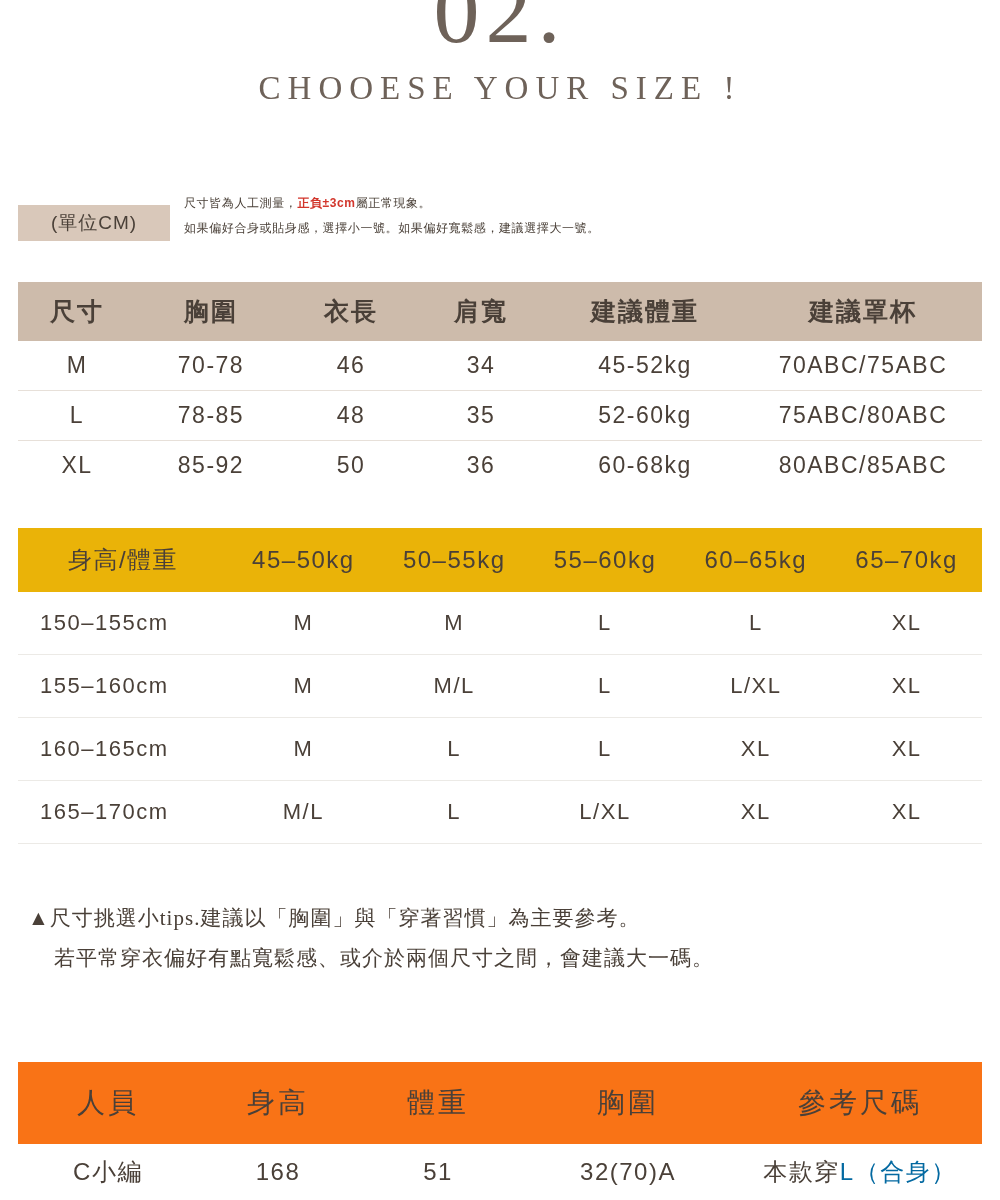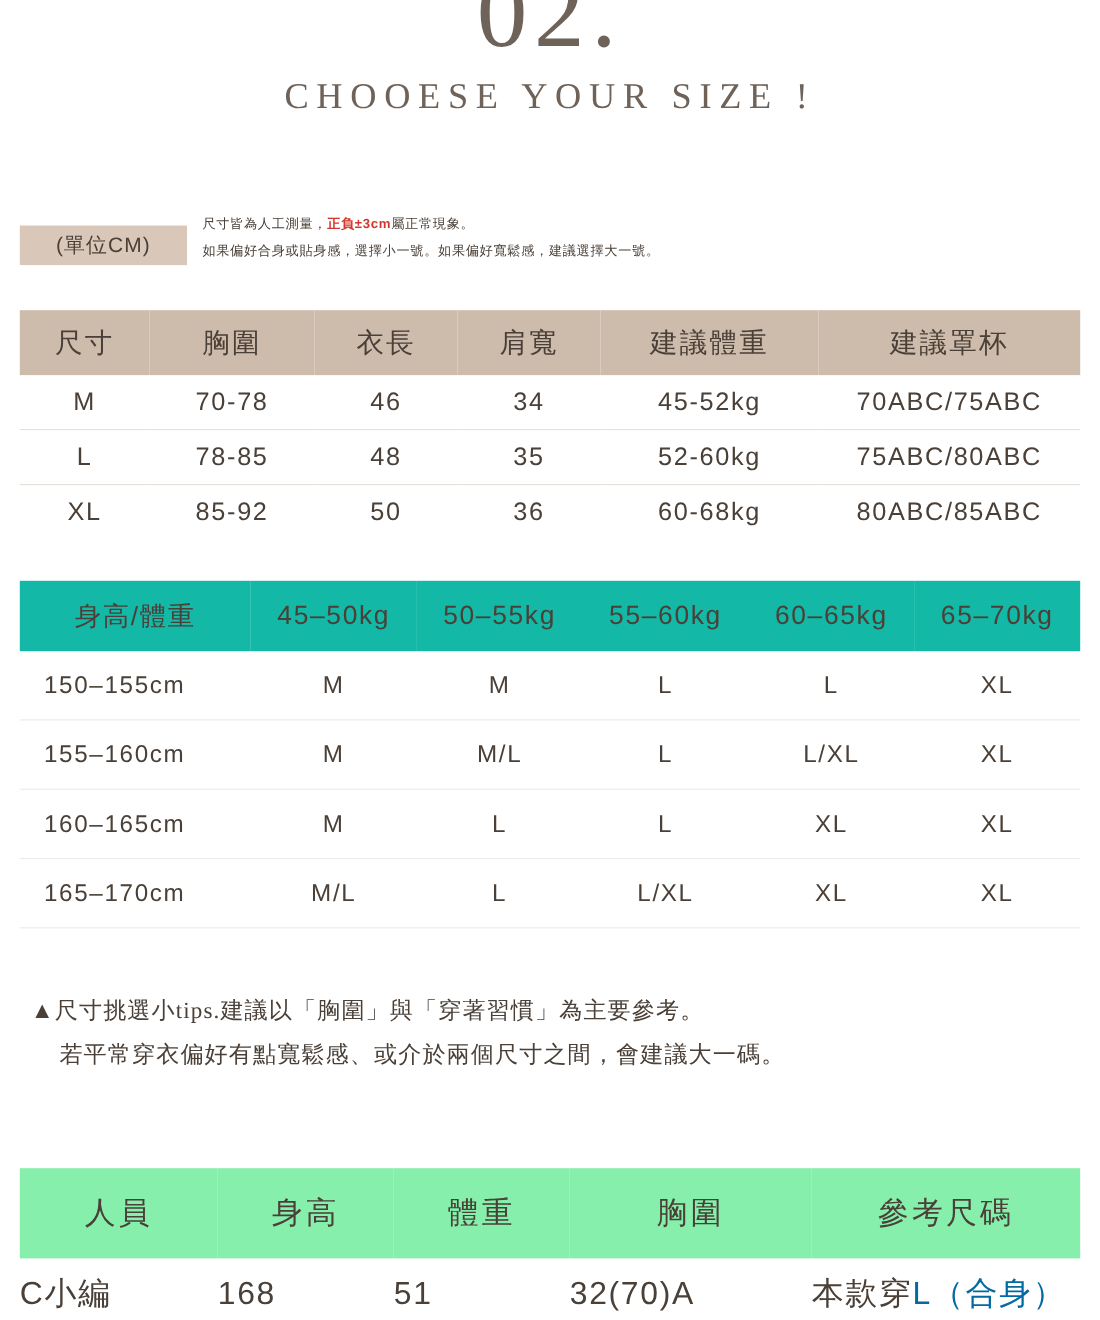--- a/index.html
+++ b/index.html
@@ -83,21 +83,21 @@
   .size-table {
     position: absolute;
     top: 282px;
     left: 18px;
     width: 964px;
     border-collapse: collapse;
   }
   .size-table th {
     background: #cdbbab;
     font-size: 25px;
-    font-weight: normal;
+    font-weight: bold;
     letter-spacing: 2px;
     padding: 13px 0;
     color: #4a4038;
   }
   .size-table td {
     font-size: 23px;
     letter-spacing: 1.5px;
     text-align: center;
     padding: 11px 0;
     border-bottom: 1px solid #e7e0d9;
@@ -107,21 +107,21 @@
 
   
   .hw-table {
     position: absolute;
     top: 528px;
     left: 18px;
     width: 964px;
     border-collapse: collapse;
   }
   .hw-table th {
-    background: #14b8a6;
+    background: #eab308;
     font-size: 24px;
     font-weight: normal;
     letter-spacing: 1.5px;
     padding: 16px 0;
     color: #4a4038;
   }
   .hw-table th.first { width: 210px; }
   .hw-table td {
     font-size: 22px;
     letter-spacing: 1.5px;
@@ -152,31 +152,31 @@
 
   
   .staff-table {
     position: absolute;
     top: 1062px;
     left: 18px;
     width: 964px;
     border-collapse: collapse;
   }
   .staff-table th {
-    background: #86efac;
+    background: #f97316;
     font-size: 28px;
     font-weight: normal;
     letter-spacing: 3px;
     padding: 22px 0;
     color: #4a4038;
   }
   .staff-table td {
-    font-size: 29px;
+    font-size: 24px;
     letter-spacing: 1.5px;
-    text-align: left;
+    text-align: center;
     padding: 12px 0 0 0;
     color: #4a4038;
   }
   .staff-accent { color: #0369a1; }
 </style>
 </head>
 <body>
 
 <div class="page">
 

